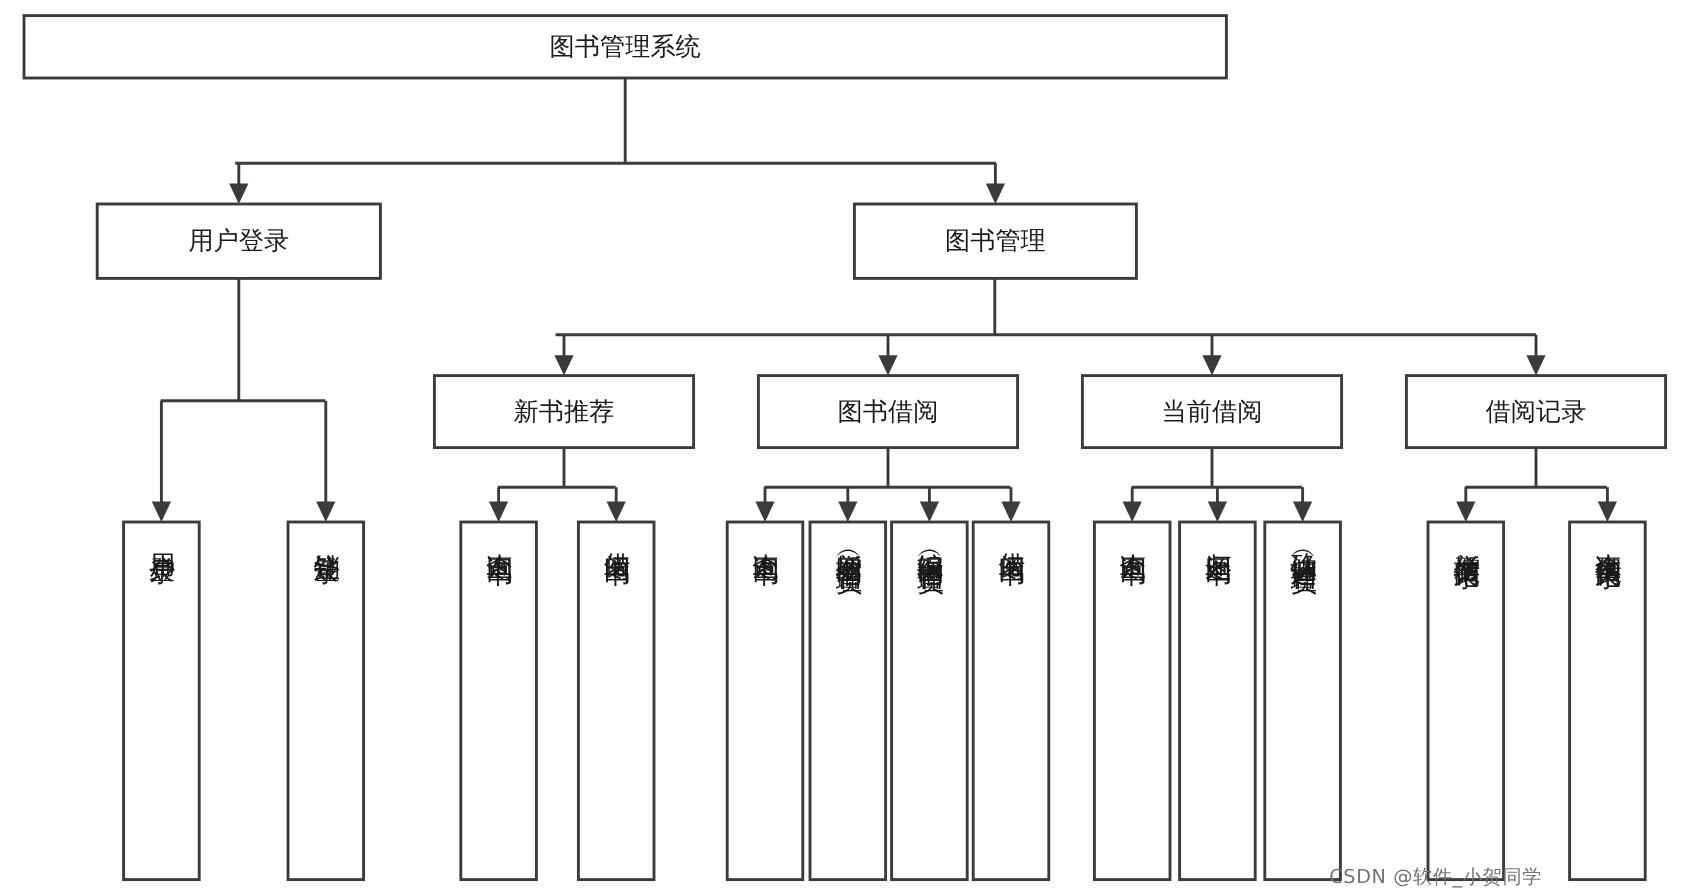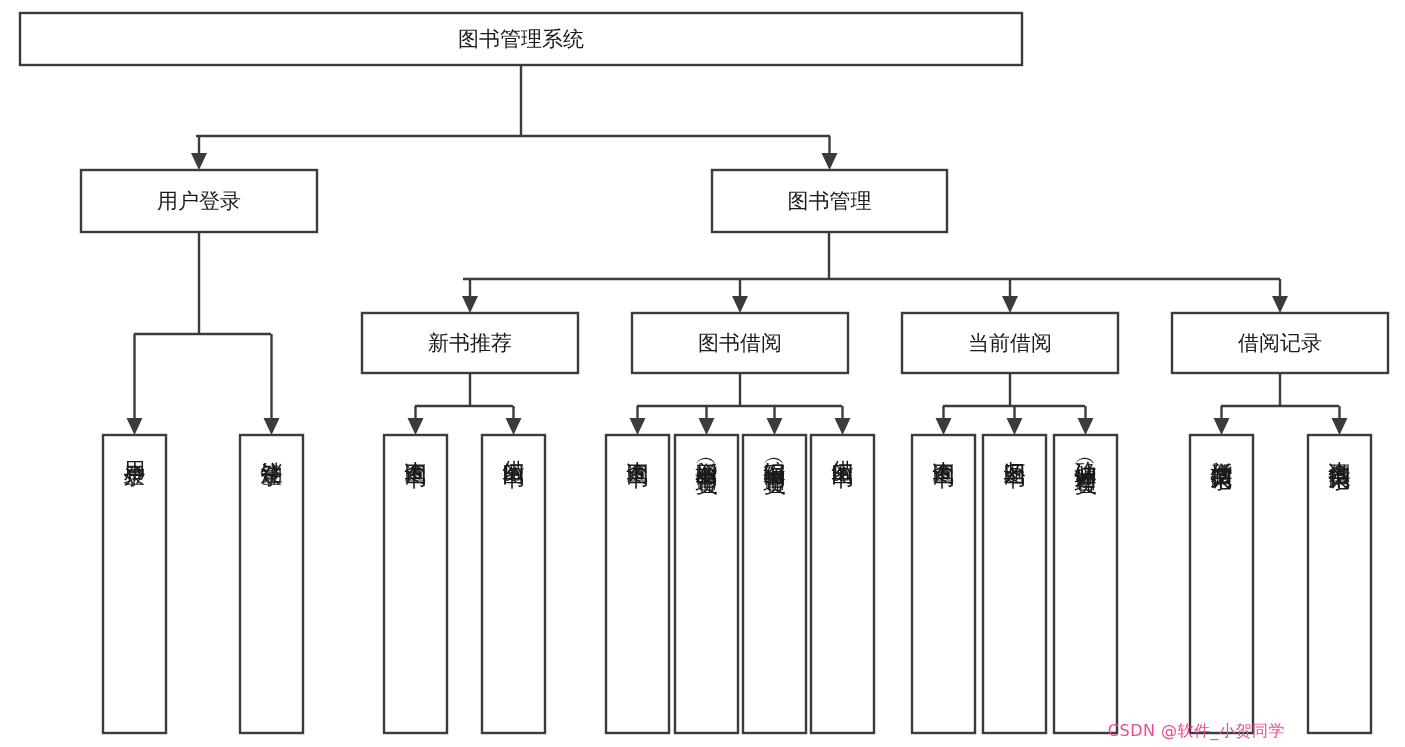--- a/index.html
+++ b/index.html
@@ -72,21 +72,21 @@
     letter-spacing: 2px;
     color: #1a1a1a;
     white-space: nowrap;
   }
   .watermark {
     position: absolute;
     right: 12px;
     bottom: 5px;
     font-family: "DejaVu Sans", "Liberation Sans", sans-serif;
     font-size: 16px;
-    color: #ec4899;
+    color: #737373;
     letter-spacing: 0.5px;
     user-select: none;
   }
 </style>
 </head>
 <body>
 
 <div id="diagram-root">
 
   <svg class="diagram-canvas" viewBox="0 0 1405 747">

